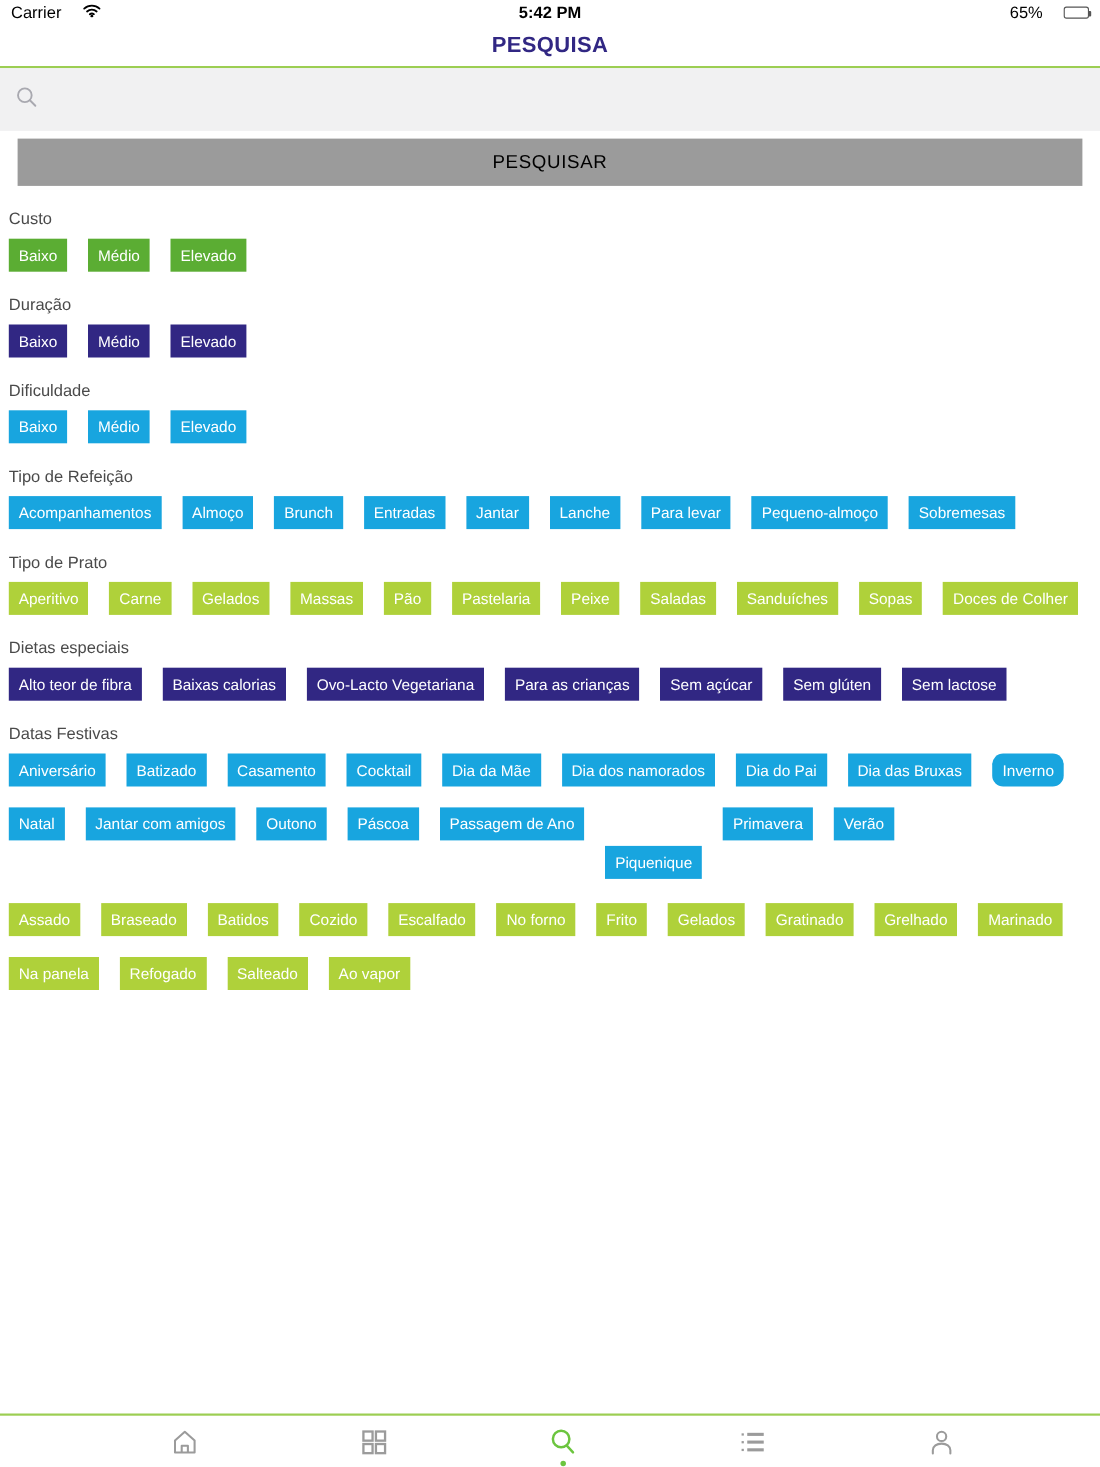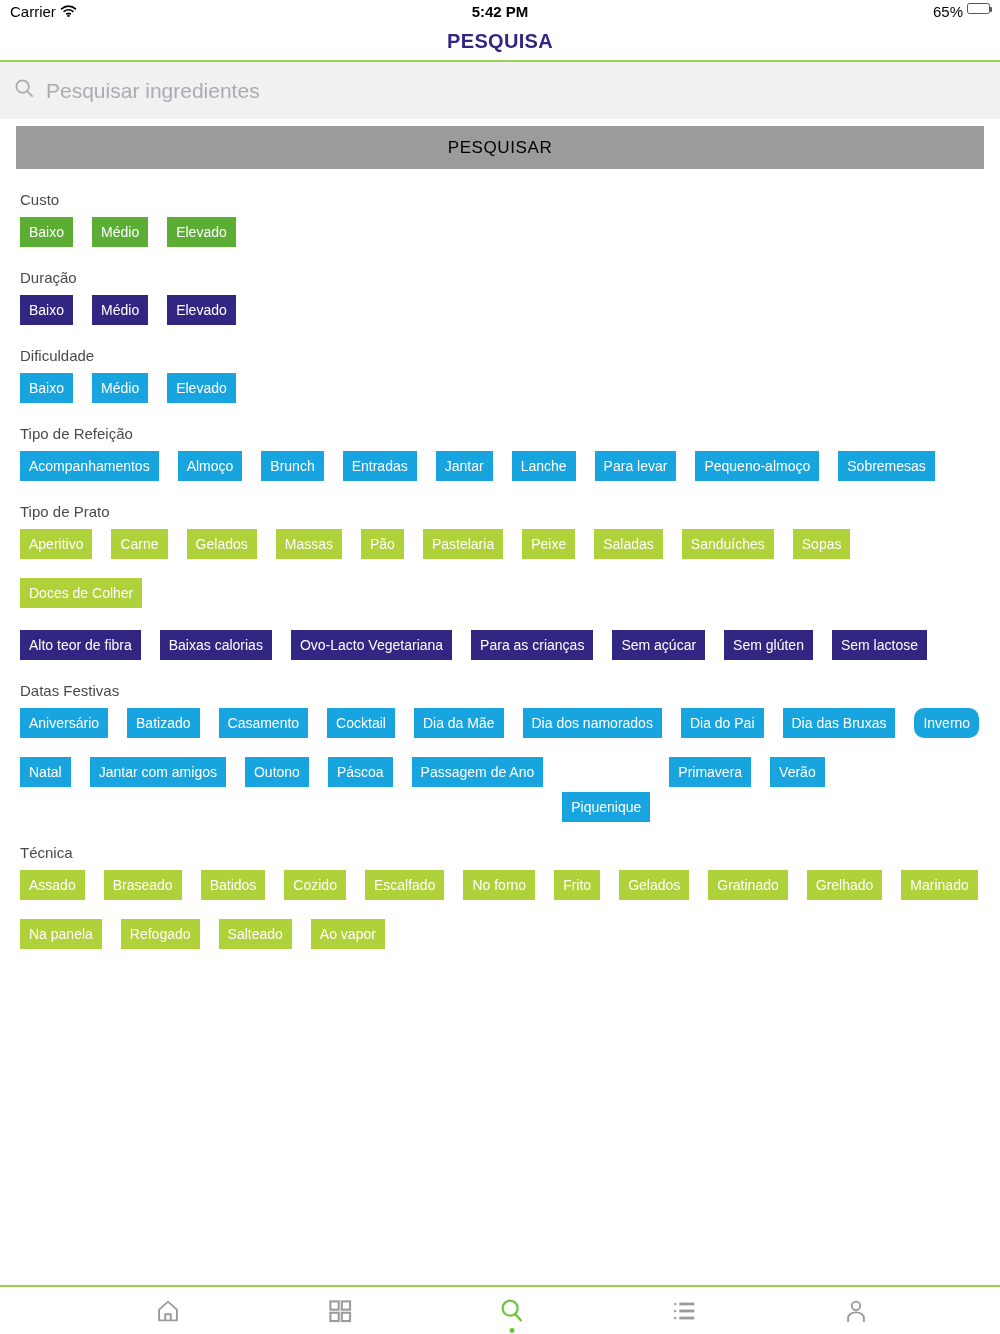--- a/index.html
+++ b/index.html
@@ -6,21 +6,21 @@
   body {
     width:1000px; height:1334px; position:relative; overflow:hidden;
     background:#ffffff; font-family:"Liberation Sans", sans-serif;
     -webkit-font-smoothing:antialiased;
   }
   :root { --accent:#9CCE52; --tab-active:#6CC53F; --tab-idle:#9B9B9B; }
 
   
   .status-bar { height:22px; position:relative; display:flex; align-items:center;
     justify-content:space-between; padding:0 10px; font-size:15px; color:#000; }
-  .sb-left, .sb-right { display:flex; gap:4px; }
+  .sb-left, .sb-right { display:flex; align-items:center; gap:19px; }
   .sb-time { position:absolute; left:0; right:0; text-align:center; font-weight:bold; font-size:15px; }
   .battery-shell { width:23px; height:11px; border:1px solid #555; border-radius:2.5px;
     position:relative; padding:1px; box-sizing:border-box; }
   .battery-fill { height:100%; background:#000; border-radius:1px; }
   .battery-nub { position:absolute; right:-3px; top:3px; width:2px; height:5px;
     background:#555; border-radius:0 1px 1px 0; }
 
   
   .header { height:38px; display:flex; align-items:center; justify-content:center; }
   .header-title { color:#312783; font-size:20px; font-weight:bold; letter-spacing:.3px; }
@@ -30,21 +30,21 @@
   .search-bar { height:57px; background:#F1F1F2; display:flex; align-items:center; padding:0 14px; }
   .search-bar svg { flex:0 0 auto; margin-right:9px; }
   .search-input { flex:1; border:none; outline:none; background:transparent;
     font-size:21px; color:#333; font-family:inherit; }
   .search-input::placeholder { color:#ABABB2; }
   .submit-wrap { padding:7px 16px 0; }
   .submit-btn { display:block; width:100%; height:43px; background:#9B9B9B; border:none;
     color:#000000; font-size:17px; letter-spacing:.6px; font-family:inherit; cursor:pointer; }
 
   
-  .filters { padding:0 20px; }
+  .filters { padding:0 8px; }
   .filter-section { margin-top:22px; }
   .section-label { font-size:15px; color:#4A4A4A; }
   .chip-row { display:flex; flex-wrap:wrap; gap:19px; margin-top:9px; }
   .chip { height:30px; padding:0 9px; border:none; color:#fff; font-size:14px;
     font-family:inherit; display:flex; align-items:center; cursor:pointer; white-space:nowrap; }
 
   
   .tab-bar { position:absolute; left:0; right:0; bottom:0; height:47px; background:#fff;
     border-top:2px solid var(--accent); display:flex; justify-content:center;
     align-items:center; gap:108px; padding-left:24px; }
@@ -84,21 +84,20 @@
 </div>
 <div class="accent-line"></div>
 
 <div class="search-bar">
   <span>
     <svg width="21" height="21" viewBox="0 0 22 22" fill="none">
       <circle cx="9" cy="9" r="6.5" stroke="#A9A9B0" stroke-width="1.8"></circle>
       <line x1="13.8" y1="13.8" x2="19" y2="19" stroke="#A9A9B0" stroke-width="1.8" stroke-linecap="round"></line>
     </svg>
   </span>
-  <input class="search-input" type="text" placeholder="Pesquisar ingredientes" style="">
 </div>
 
 <div class="submit-wrap">
   <button class="submit-btn">PESQUISAR</button>
 </div>
 
 <div class="filters">
     <section class="filter-section">
       <div class="section-label">Custo</div>
       <div class="chip-row">
@@ -147,20 +146,21 @@
         <button class="chip" style="background: rgb(175, 209, 58);">Pão</button>
         <button class="chip" style="background: rgb(175, 209, 58);">Pastelaria</button>
         <button class="chip" style="background: rgb(175, 209, 58);">Peixe</button>
         <button class="chip" style="background: rgb(175, 209, 58);">Saladas</button>
         <button class="chip" style="background: rgb(175, 209, 58);">Sanduíches</button>
         <button class="chip" style="background: rgb(175, 209, 58);">Sopas</button>
         <button class="chip" style="background: rgb(175, 209, 58);">Doces de Colher</button>
       </div>
     </section>
     <section class="filter-section">
+      <div class="section-label">Dietas especiais</div>
       <div class="chip-row">
         <button class="chip" style="background: rgb(49, 39, 131);">Alto teor de fibra</button>
         <button class="chip" style="background: rgb(49, 39, 131);">Baixas calorias</button>
         <button class="chip" style="background: rgb(49, 39, 131);">Ovo-Lacto Vegetariana</button>
         <button class="chip" style="background: rgb(49, 39, 131);">Para as crianças</button>
         <button class="chip" style="background: rgb(49, 39, 131);">Sem açúcar</button>
         <button class="chip" style="background: rgb(49, 39, 131);">Sem glúten</button>
         <button class="chip" style="background: rgb(49, 39, 131);">Sem lactose</button>
       </div>
     </section>
@@ -180,21 +180,20 @@
         <button class="chip" style="background: rgb(24, 165, 223);">Jantar com amigos</button>
         <button class="chip" style="background: rgb(24, 165, 223);">Outono</button>
         <button class="chip" style="background: rgb(24, 165, 223);">Páscoa</button>
         <button class="chip" style="background: rgb(24, 165, 223);">Passagem de Ano</button>
         <button class="chip" style="background: rgb(24, 165, 223); margin-top: 35px;">Piquenique</button>
         <button class="chip" style="background: rgb(24, 165, 223);">Primavera</button>
         <button class="chip" style="background: rgb(24, 165, 223);">Verão</button>
       </div>
     </section>
     <section class="filter-section">
-      <div class="section-label">Técnica</div>
       <div class="chip-row">
         <button class="chip" style="background: rgb(175, 209, 58);">Assado</button>
         <button class="chip" style="background: rgb(175, 209, 58);">Braseado</button>
         <button class="chip" style="background: rgb(175, 209, 58);">Batidos</button>
         <button class="chip" style="background: rgb(175, 209, 58);">Cozido</button>
         <button class="chip" style="background: rgb(175, 209, 58);">Escalfado</button>
         <button class="chip" style="background: rgb(175, 209, 58);">No forno</button>
         <button class="chip" style="background: rgb(175, 209, 58);">Frito</button>
         <button class="chip" style="background: rgb(175, 209, 58);">Gelados</button>
         <button class="chip" style="background: rgb(175, 209, 58);">Gratinado</button>

